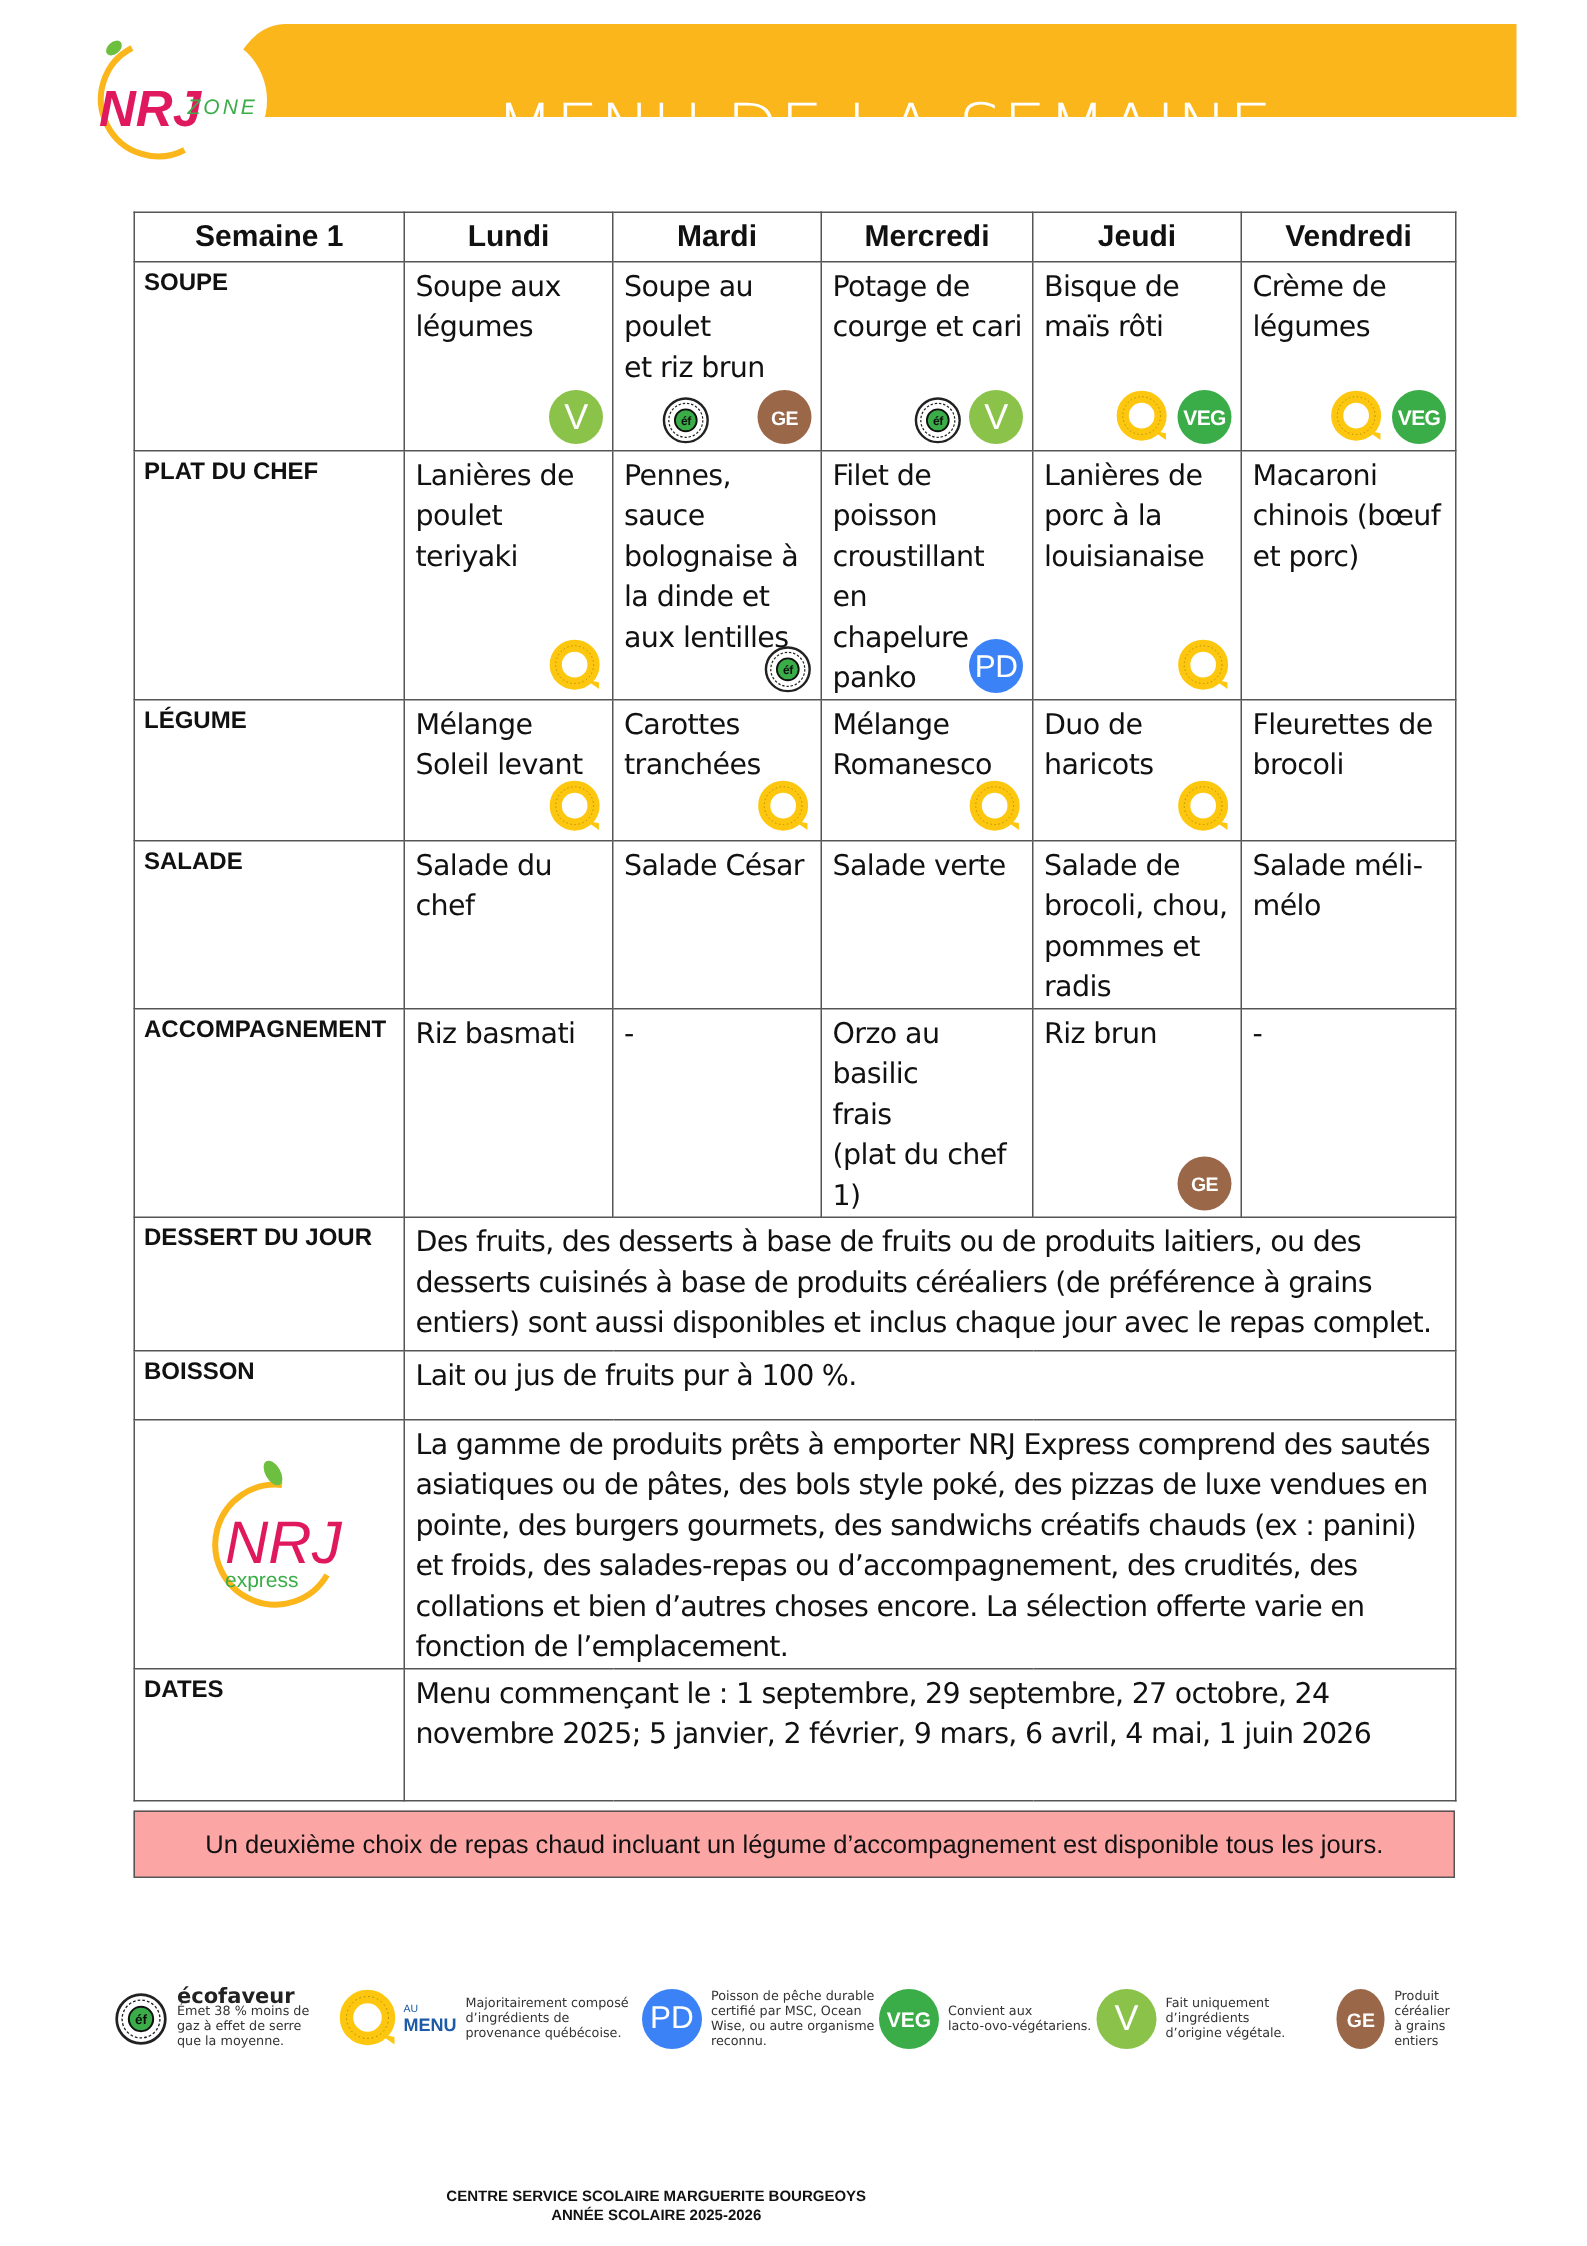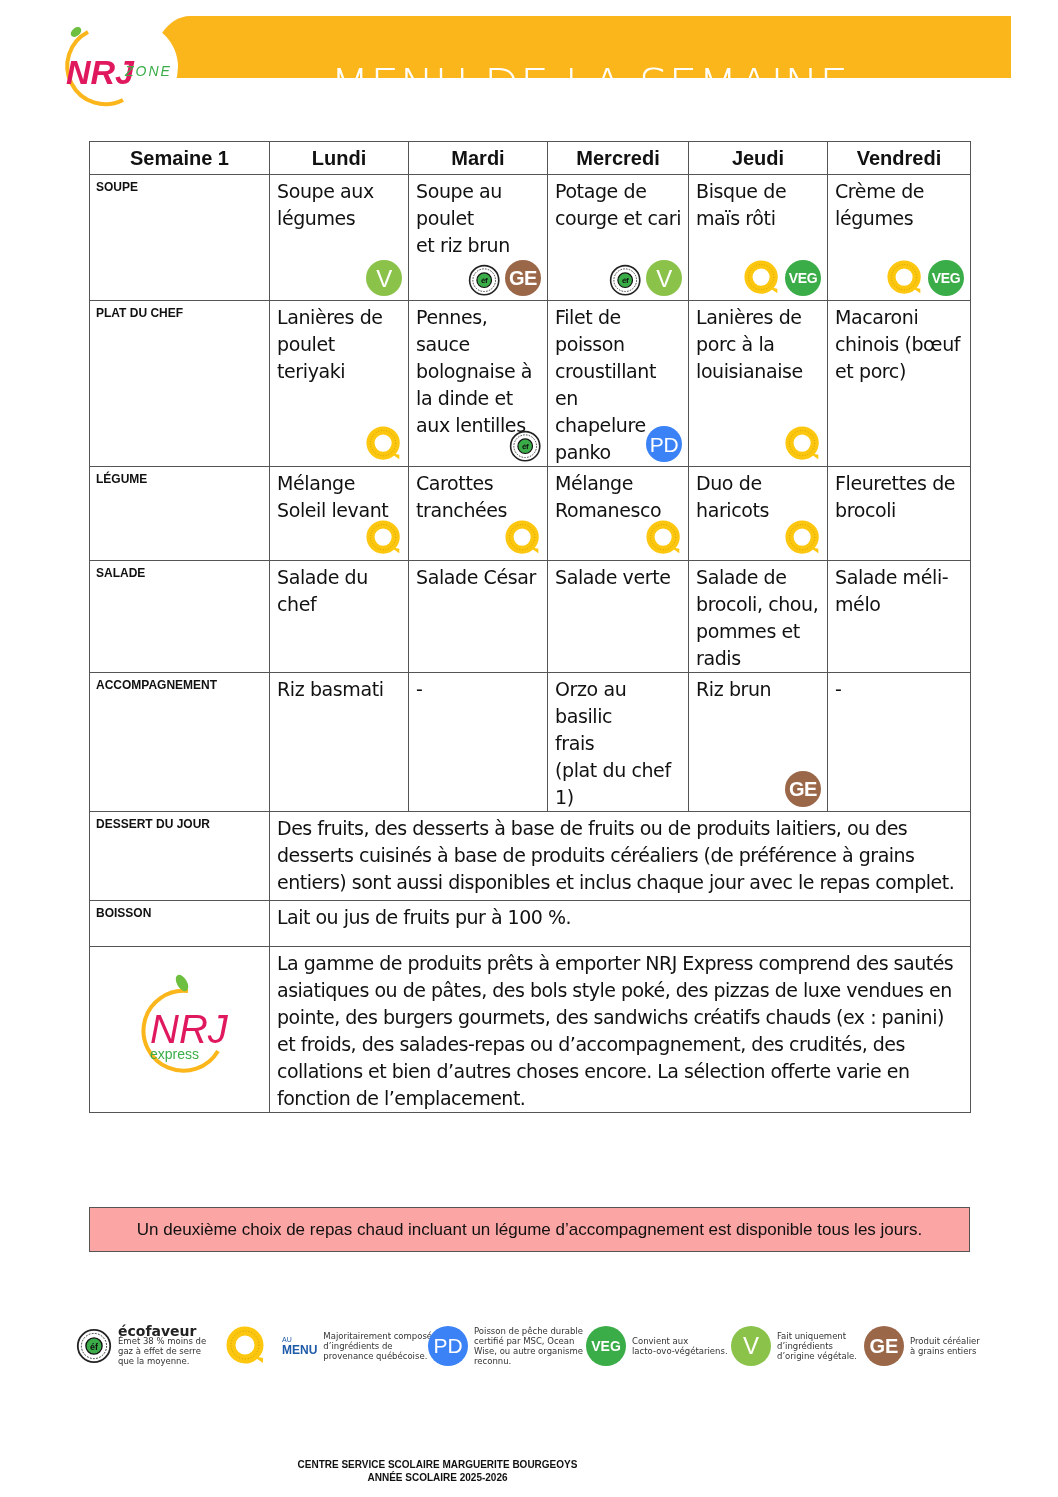--- a/index.html
+++ b/index.html
@@ -8,41 +8,41 @@
   
   .header-bar { position:absolute; left:150px; top:16px; width:861px; height:62px; background:#fbb61c; border-top-left-radius:40px 60px; }
   .header-title { position:absolute; left:330px; top:14px; font-size:46px; color:#ffffff; letter-spacing:0.5px; font-family:"DejaVu Sans", sans-serif; font-weight:300; line-height:64px;margin-top:40px; }
   .logo-zone { position:absolute; left:48px; top:22px; width:130px; height:90px; background:#fff; border-radius:0 60px 60px 0; }
   .logo-zone svg { position:absolute; left:0; top:0; }
 
   
   table.menu { position:absolute; left:89px; top:141px; border-collapse:collapse; width:881px; table-layout:fixed; }
   table.menu td, table.menu th { border:1.3px solid #555; vertical-align:top; padding:0; }
   table.menu th { font-family:"Liberation Sans", sans-serif; font-weight:bold; font-size:20px; height:32px; text-align:center; vertical-align:middle; }
-  .rowlabel { font-weight:bold; font-size:12px; padding:5px 0 0 6px !important; font-family:"Liberation Sans", sans-serif; }
+  .rowlabel { font-weight:bold; font-size:16px; padding:5px 0 0 6px !important; font-family:"Liberation Sans", sans-serif; }
   .cell { position:relative; font-size:19px; line-height:27px; padding:3px 6px 0 7px !important; font-family:"DejaVu Sans", sans-serif; font-weight:normal; letter-spacing:-0.4px; }
   .cell .txt { white-space:pre-line; display:block; }
   .badges { position:absolute; right:6px; bottom:4px; display:flex; gap:5px; align-items:flex-end; }
   .span-cell { font-size:19px; line-height:27px; padding:3px 8px 0 7px !important; font-family:"DejaVu Sans", sans-serif; letter-spacing:-0.5px; }
 
   .badge { width:36px; height:36px; border-radius:50%; color:#fff; font-weight:bold; display:flex; align-items:center; justify-content:center; font-family:"Liberation Sans", sans-serif; }
   .badge.v { background:#8bc34a; font-size:24px; font-weight:normal; }
-  .badge.ge { background:#9b6749; font-size:20px; }
+  .badge.ge { background:#9b6749; font-size:13px;margin-left:27px; }
   .badge.veg { background:#3aad48; font-size:14px; }
   .badge.pd { background:#3b82f6; font-size:21px; font-weight:normal; }
   .icon-svg { display:block; }
 
   .note-box { position:absolute; left:89px; top:1207px; width:879px; height:43px; background:#fca5a5; border:1.3px solid #555; text-align:center; line-height:43px; font-size:17px; font-family:"Liberation Sans", sans-serif; }
 
   
   .legend { position:absolute; top:1326px; left:76px; width:910px; height:45px; }
   .leg-item { position:absolute; top:0; display:flex; align-items:center; }
   .leg-text { font-size:8.5px; line-height:10px; color:#333; white-space:pre-line; margin-left:6px; font-family:"DejaVu Sans", sans-serif; }
   .leg-title { font-size:14px; font-weight:bold; color:#222; display:block; }
-  .au-menu { font-size:7px; font-weight:normal; color:#1d5aa8; line-height:8px; margin-left:16px; }
+  .au-menu { font-size:7px; font-weight:normal; color:#1d5aa8; line-height:8px; margin-left:3px; }
   .au-menu b { display:block; font-size:12px; line-height:12px; }
 
   .footer { position:absolute; left:0; width:875px; text-align:center; font-weight:bold; font-size:10px; line-height:13px; font-family:"Liberation Sans", sans-serif; }
 </style>
 </head>
 <body>
 
 <div class="header-bar"></div>
 <div class="header-title">MENU DE LA SEMAINE</div>
 <div class="logo-zone">
@@ -325,20 +325,24 @@
       <td style="vertical-align:middle;text-align:center">
         <svg width="100" height="110" viewBox="0 0 100 110">
           <path d="M58 18 A40 40 0 1 0 88 78" fill="none" stroke="#fbb61c" stroke-width="4"></path>
           <ellipse cx="52" cy="10" rx="5" ry="9" fill="#6cbf3f" transform="rotate(-30 52 10)"></ellipse>
           <text x="20" y="70" font-size="40" fill="#e0195e" font-family="Liberation Sans, sans-serif" font-style="italic">NRJ</text>
           <text x="20" y="86" font-size="14" fill="#3aad48" font-family="Liberation Sans, sans-serif">express</text>
         </svg>
       </td>
       <td class="span-cell" colspan="5">La gamme de produits prêts à emporter NRJ Express comprend des sautés asiatiques ou de pâtes, des bols style poké, des pizzas de luxe vendues en pointe, des burgers gourmets, des sandwichs créatifs chauds (ex : panini) et froids, des salades-repas ou d’accompagnement, des crudités, des collations et bien d’autres choses encore. La sélection offerte varie en fonction de l’emplacement.</td>
     </tr>
+    <tr style="height:88px">
+      <td class="rowlabel">DATES</td>
+      <td class="span-cell" colspan="5">Menu commençant le : 1 septembre, 29 septembre, 27 octobre, 24 novembre 2025; 5 janvier, 2 février, 9 mars, 6 avril, 4 mai, 1 juin 2026</td>
+    </tr>
   </tbody>
 </table>
 
 <div class="note-box">Un deuxième choix de repas chaud incluant un légume d’accompagnement est disponible tous les jours.</div>
 
 <div class="legend" id="legend">
     <div class="leg-item" style="left: 0px;">
       <span>
         <svg class="icon-svg" width="36" height="36" viewBox="0 0 40 40">
           <circle cx="20" cy="20" r="18" fill="#fff" stroke="#222" stroke-width="2"></circle>

